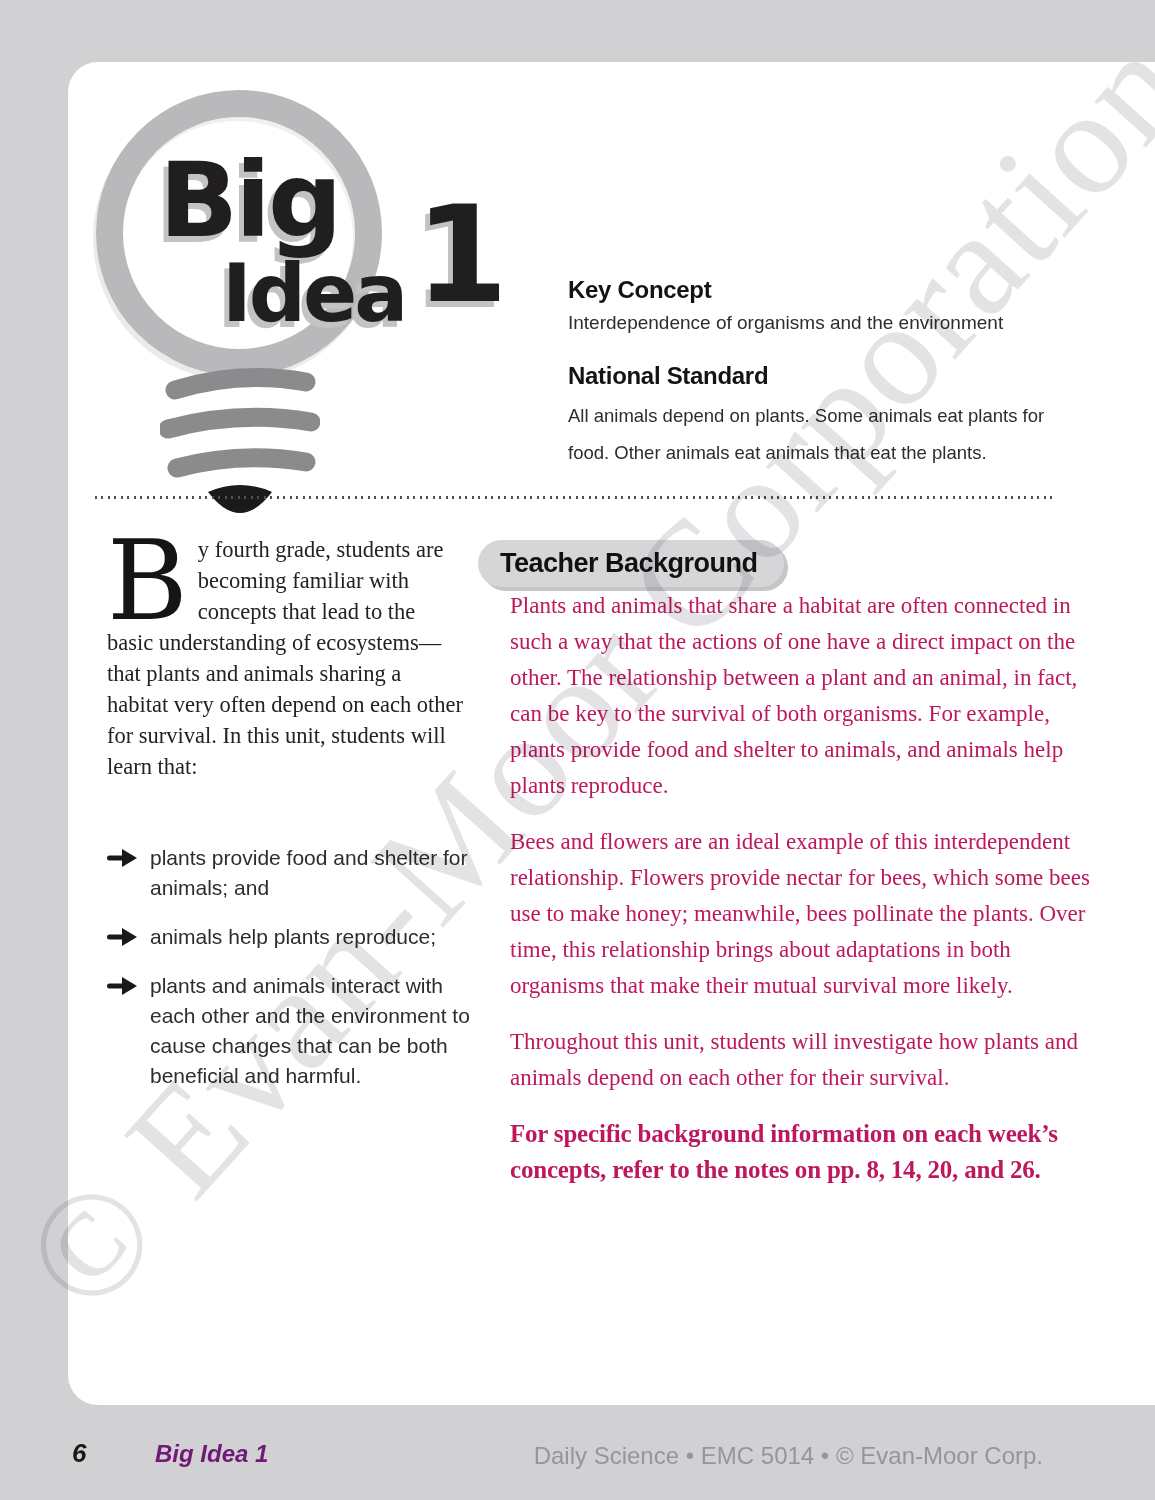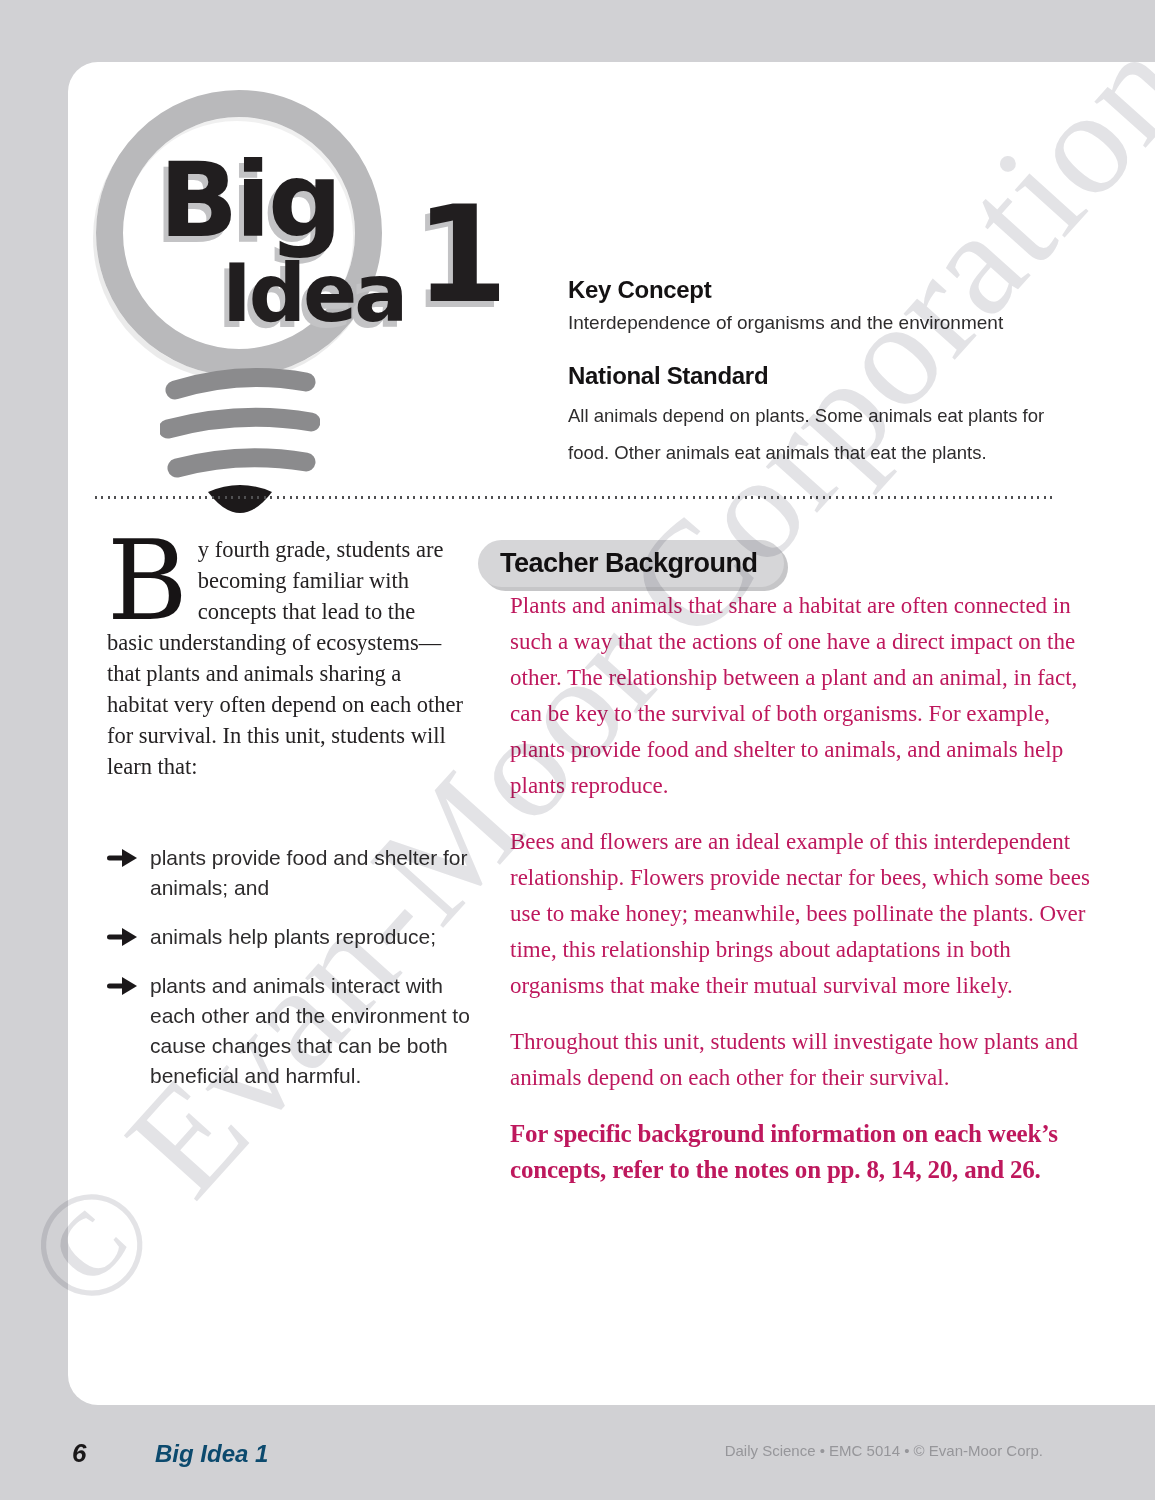--- a/index.html
+++ b/index.html
@@ -63,22 +63,22 @@
   .tb-body { position:absolute; left:510px; top:588px; width:590px; z-index:4;
              font-family:"Liberation Serif", serif; font-size:23px; line-height:36px;
              color:#be185d; }
   .tb-body p { margin:0 0 20px 0; }
   .tb-note { font-weight:bold; font-size:25px; width:620px; letter-spacing:-0.2px; }
 
   
   .pg-num  { position:absolute; left:72px; top:1438px; z-index:4; font-size:26px;
              font-weight:bold; font-style:italic; color:#1a1819; }
   .pg-title{ position:absolute; left:155px; top:1440px; z-index:4; font-size:24px;
-             font-weight:bold; font-style:italic; color:#0c4a6e; }
-  .pub     { position:absolute; right:112px; top:1442px; z-index:4; font-size:15px;
+             font-weight:bold; font-style:italic; color:#701a75; }
+  .pub     { position:absolute; right:112px; top:1442px; z-index:4; font-size:24px;
              color:#96969a; }
 </style>
 </head>
 <body>
 
 <div class="stage">
 
   <div class="card"></div>
 
   <div class="bulb-ring"></div>

